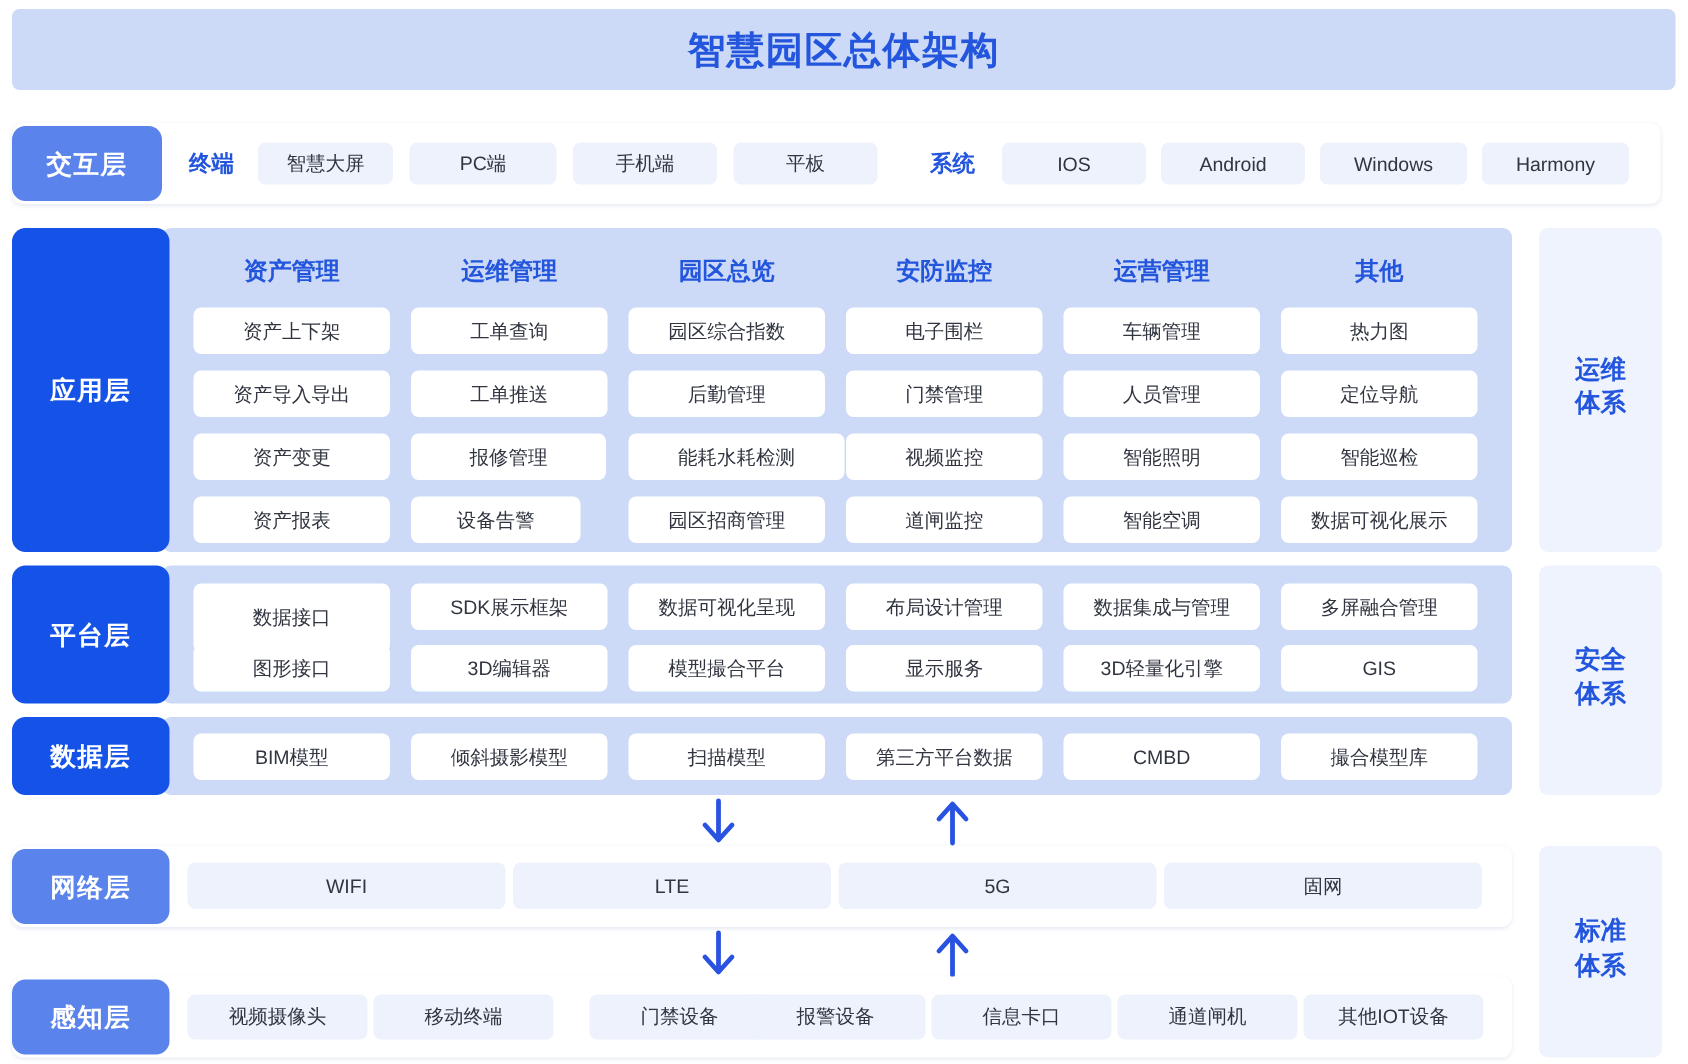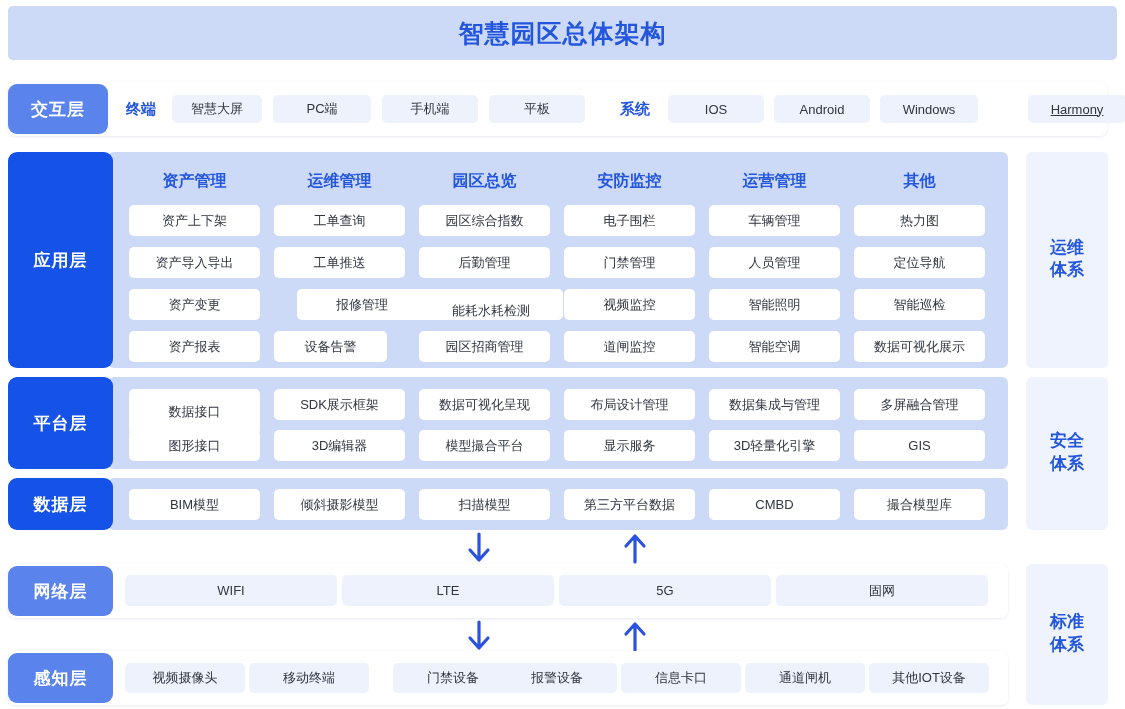--- a/index.html
+++ b/index.html
@@ -104,21 +104,21 @@
   </div>
   <div class="pill pill-pale" style="left:668px; top:95px; width:96px; height:28px;">
     <span>IOS</span>
   </div>
   <div class="pill pill-pale" style="left:774px; top:95px; width:96px; height:28px;">
     <span>Android</span>
   </div>
   <div class="pill pill-pale" style="left:880px; top:95px; width:98px; height:28px;">
     <span>Windows</span>
   </div>
-  <div class="pill pill-pale" style="left:1028px; top:95px; width:98px; height:28px;text-decoration:underline;">
+  <div class="pill pill-pale" style="left:988px; top:95px; width:98px; height:28px;">
     <span>Harmony</span>
   </div>
 
   <div class="band" style="left:108px; top:152px; width:900px; height:216px;"></div>
   <div class="layer-tab tab-dark" style="left:8px; top:152px; width:105px; height:216px;">
     <span>应用层</span>
   </div>
 
   <div class="col-head" style="left:129px; top:168px; width:131px; height:26px;">
       <span>资产管理</span>
@@ -151,34 +151,34 @@
   <div class="pill pill-white" style="left:129px; top:331px; width:131px; height:31px;">
       <span>资产报表</span>
     </div>
 
   <div class="pill pill-white" style="left:274px; top:205px; width:131px; height:31px;">
       <span>工单查询</span>
     </div>
   <div class="pill pill-white" style="left:274px; top:247px; width:131px; height:31px;">
       <span>工单推送</span>
     </div>
-  <div class="pill pill-white" style="left:274px; top:289px; width:130px; height:31px;margin-left:23px;">
+  <div class="pill pill-white" style="left:274px; top:289px; width:130px; height:31px;">
       <span>报修管理</span>
     </div>
   <div class="pill pill-white" style="left:274px; top:331px; width:113px; height:31px;">
       <span>设备告警</span>
     </div>
 
   <div class="pill pill-white" style="left:419px; top:205px; width:131px; height:31px;">
       <span>园区综合指数</span>
     </div>
   <div class="pill pill-white" style="left:419px; top:247px; width:131px; height:31px;">
       <span>后勤管理</span>
     </div>
-  <div class="pill pill-white" style="left:419px; top:289px; width:144px; height:31px;align-items:flex-end;">
+  <div class="pill pill-white" style="left:419px; top:289px; width:144px; height:31px;">
       <span>能耗水耗检测</span>
     </div>
   <div class="pill pill-white" style="left:419px; top:331px; width:131px; height:31px;">
       <span>园区招商管理</span>
     </div>
 
   <div class="pill pill-white" style="left:564px; top:205px; width:131px; height:31px;">
       <span>电子围栏</span>
     </div>
   <div class="pill pill-white" style="left:564px; top:247px; width:131px; height:31px;">

